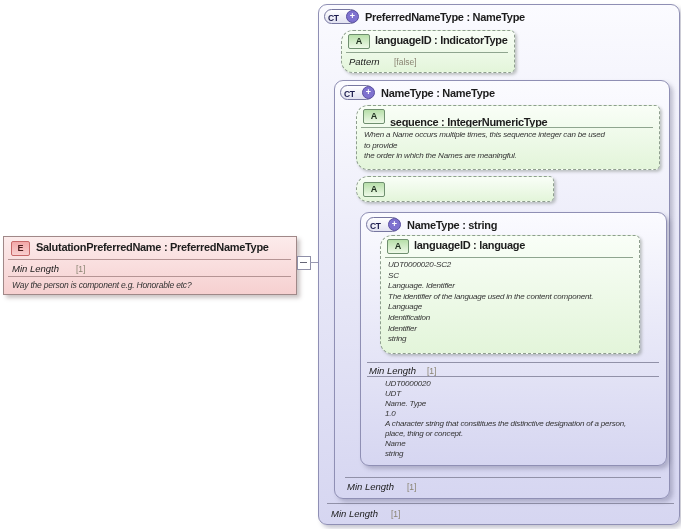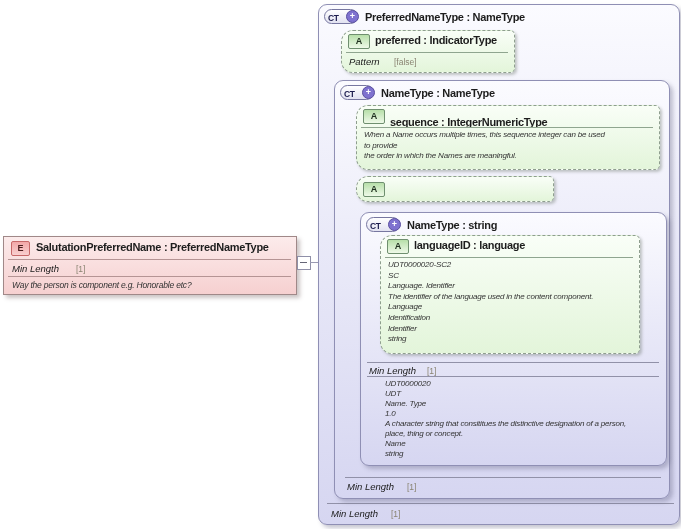--- a/index.html
+++ b/index.html
@@ -93,21 +93,21 @@
       </span>
       <span class="title">PreferredNameType : NameType</span>
     </div>
     <div class="sep" style="left:8px;top:498px;width:347px;"></div>
     <div class="facet-label" style="left:12px;top:503px;">Min Length</div>
     <div class="facet-value" style="left:72px;top:504px;">[1]</div>
   </div>
 
   <div class="attrbox" style="left:341px;top:30px;width:172px;height:41px;">
     <div class="badge-a" style="left:6px;top:3px;">A</div>
-    <div class="title" style="position:absolute;left:33px;top:3px;">preferred : IndicatorType</div>
+    <div class="title" style="position:absolute;left:33px;top:3px;">languageID : IndicatorType</div>
     <div class="sep green" style="left:4px;top:21px;width:162px;"></div>
     <div class="facet-label" style="left:7px;top:25px;">Pattern</div>
     <div class="facet-value" style="left:52px;top:26px;">[false]</div>
   </div>
 
   <div class="ctbox" style="left:334px;top:80px;width:334px;height:417px;">
     <div class="hdr">
       <span class="pill">
         <span class="ct">CT</span>
         <span class="plus">+</span>

